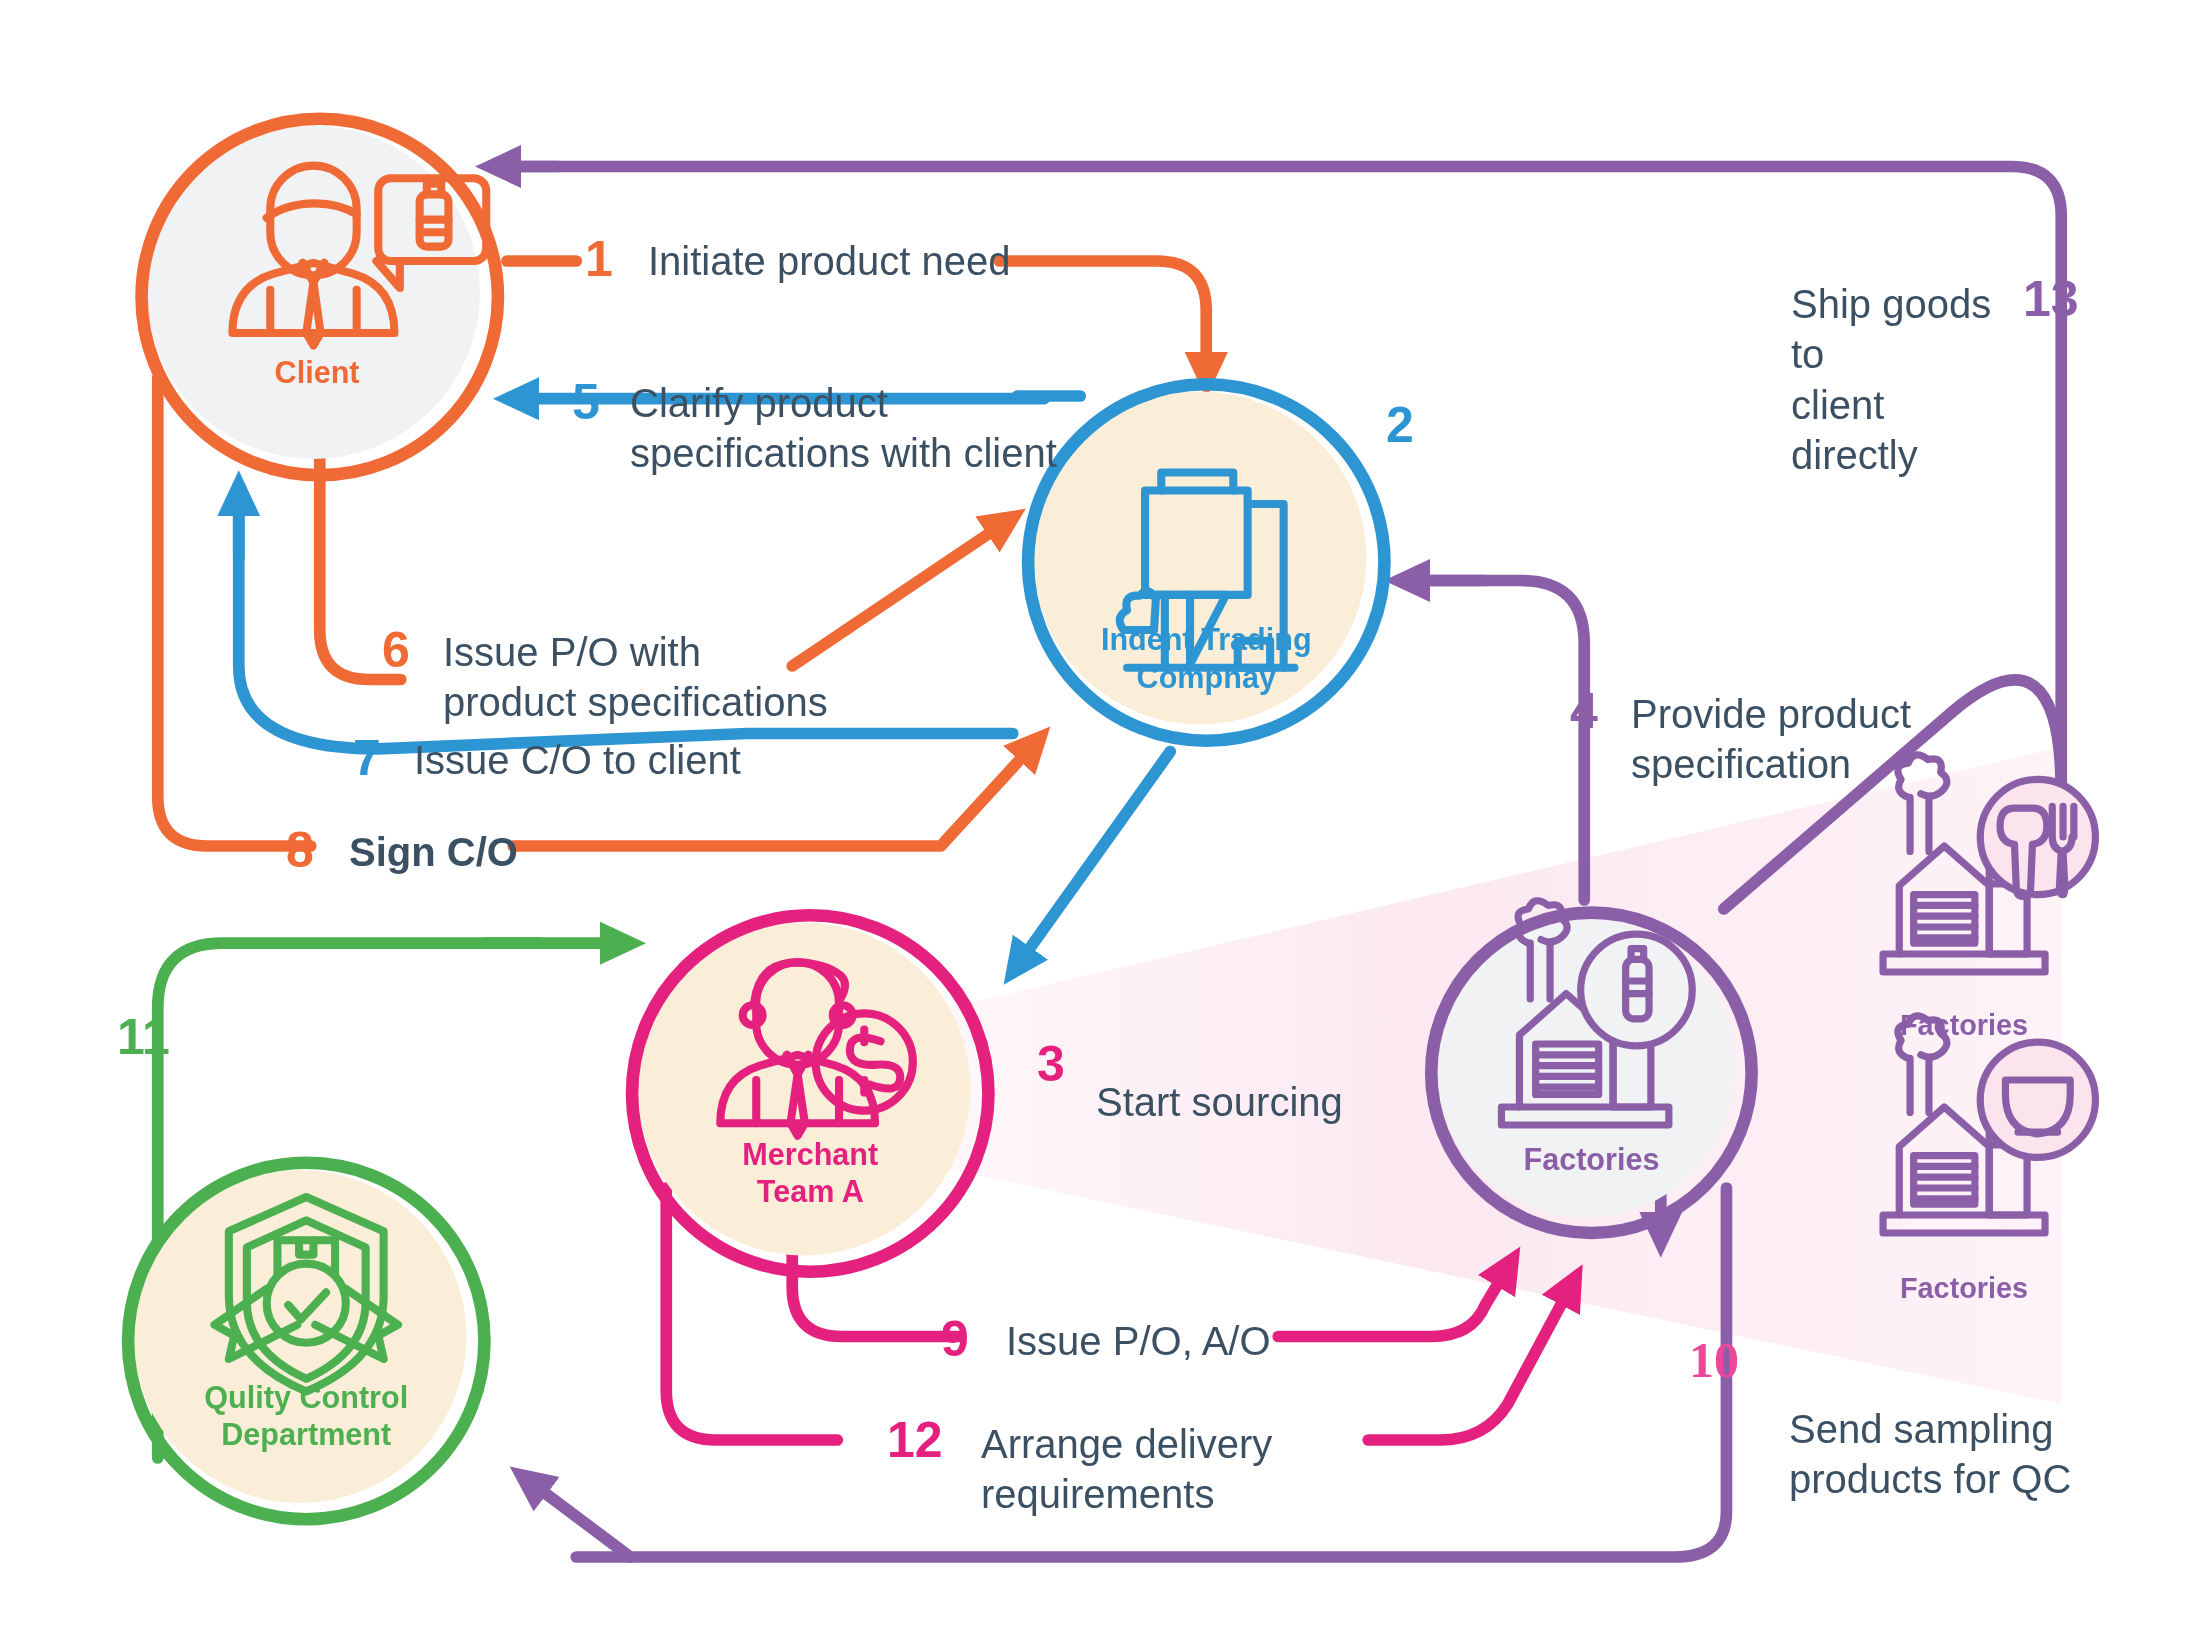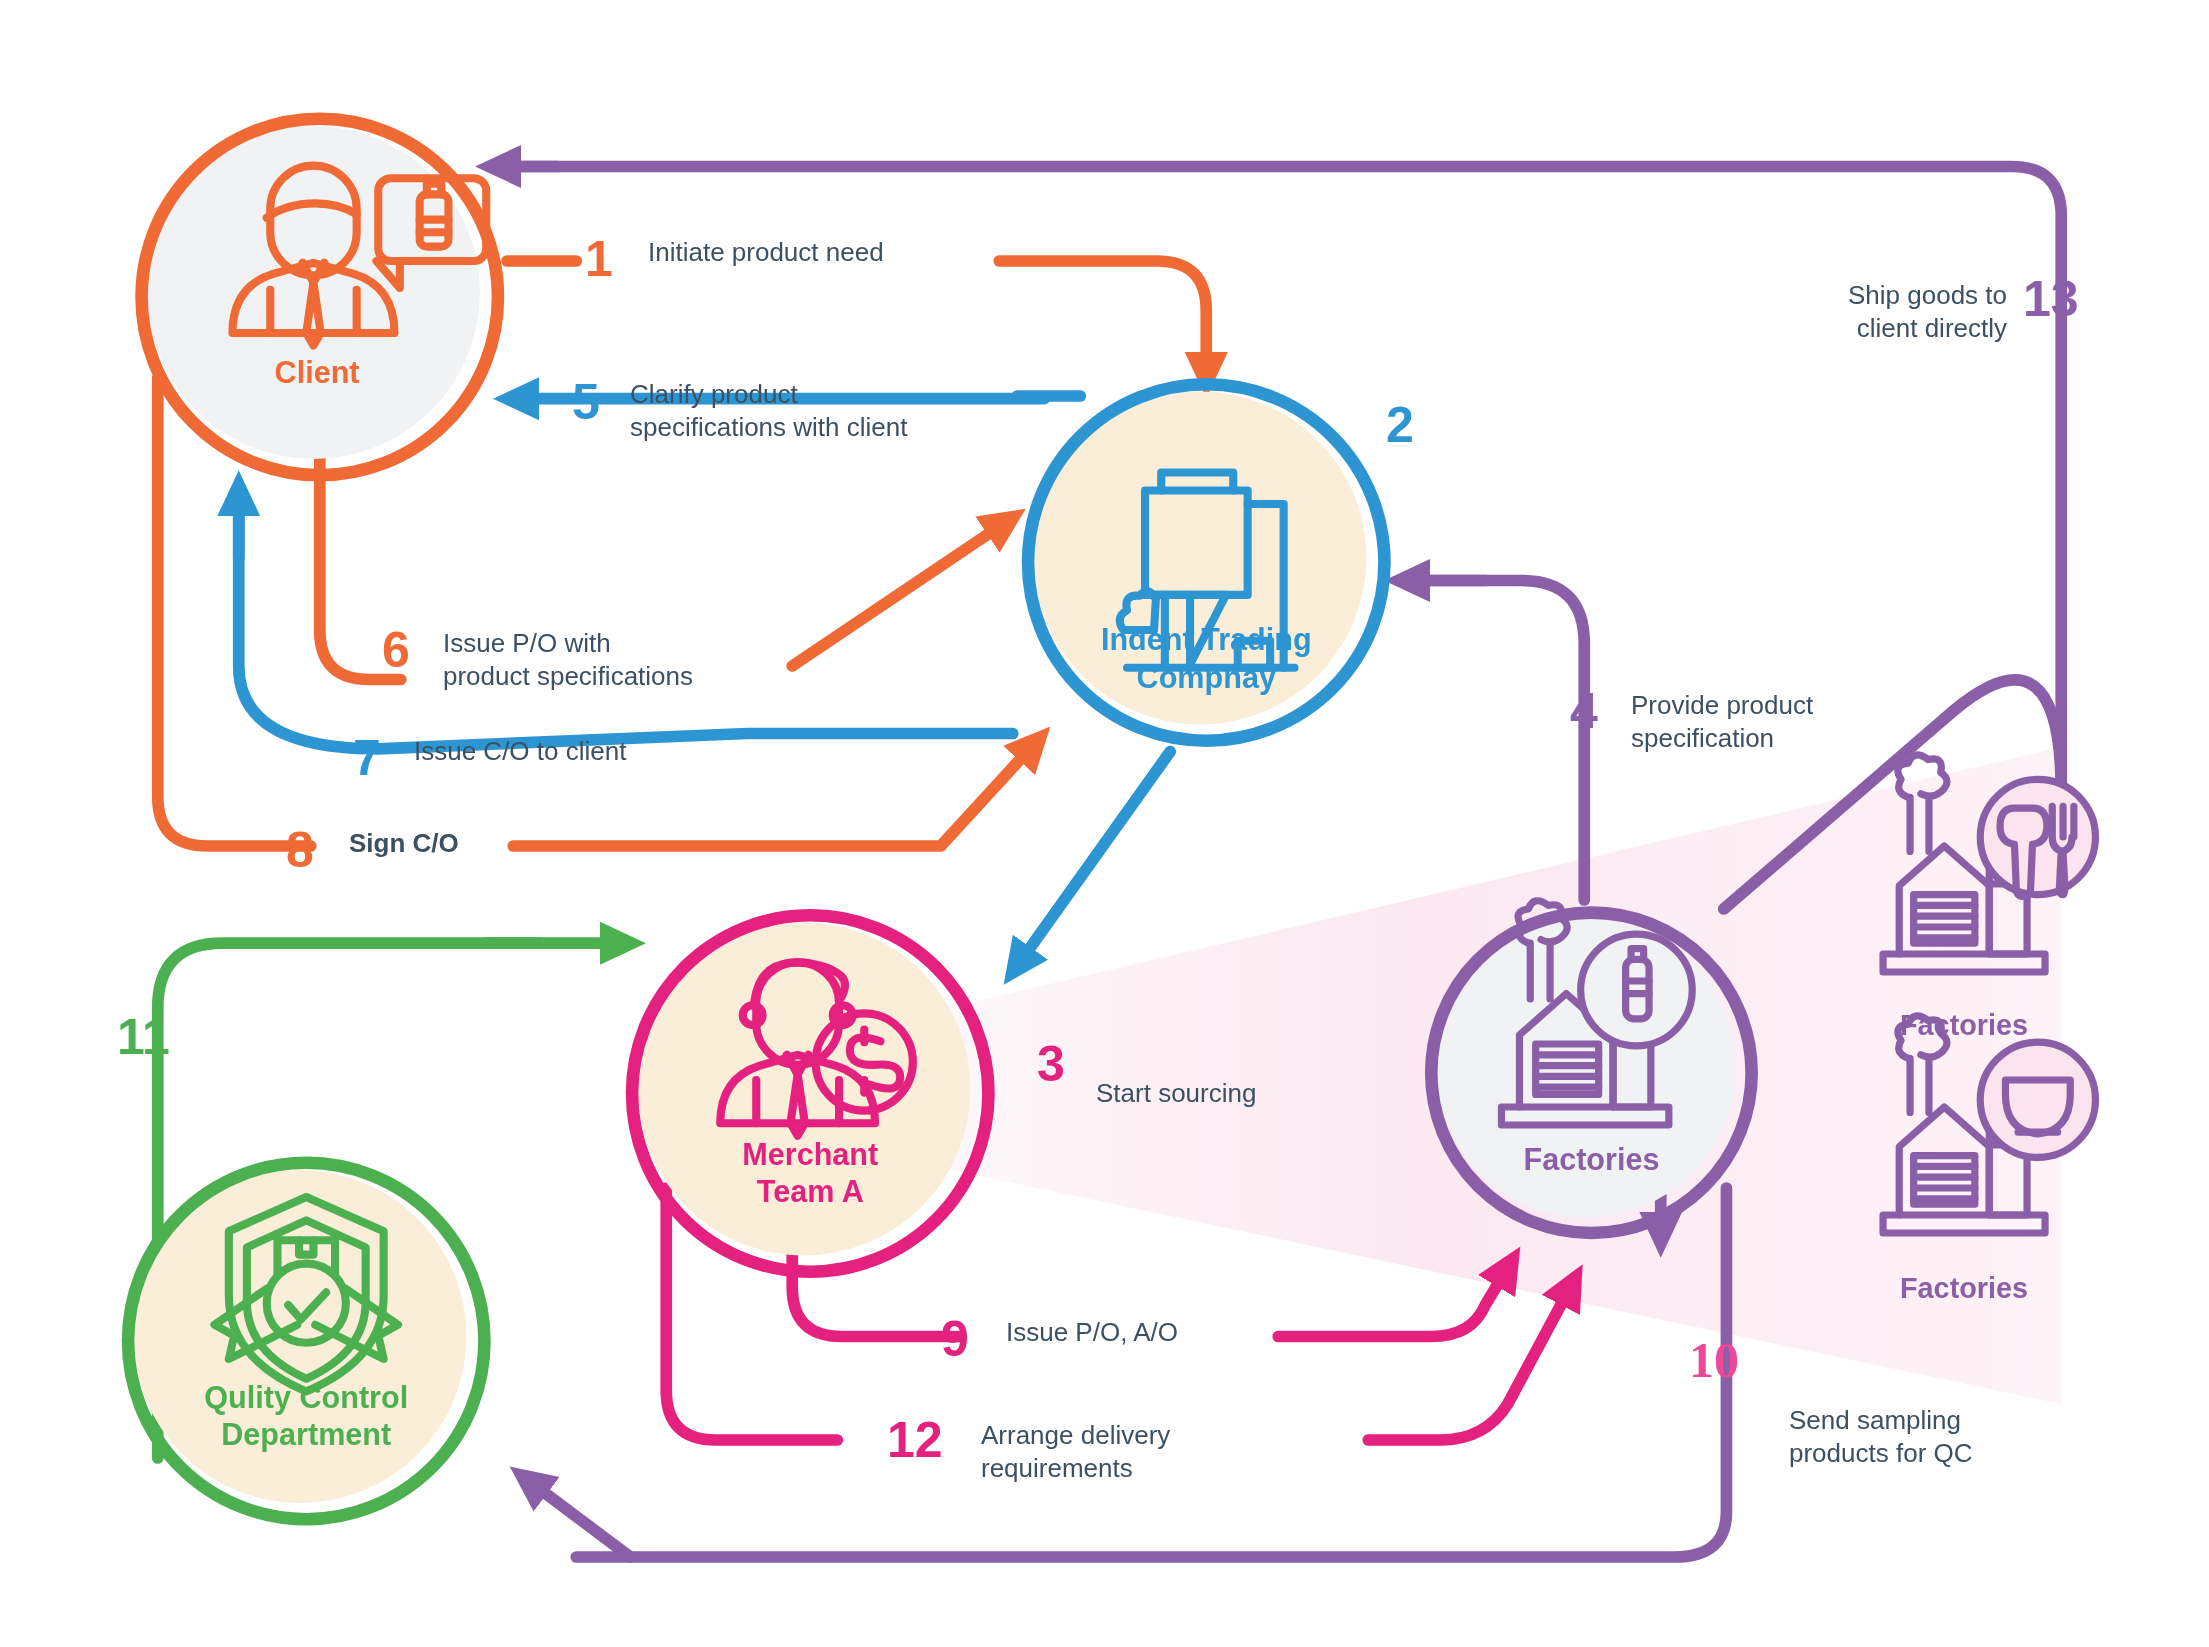--- a/index.html
+++ b/index.html
@@ -1,19 +1,19 @@
 <!DOCTYPE html>
 <html style="font-size:14.4px"><head>
 <meta charset="utf-8">
 <style>
   html,body{margin:0;padding:0;background:#ffffff;}
   body{font-family:"Liberation Sans",sans-serif;}
   #stage{position:relative;width:2210px;height:1647px;background:#fff;overflow:hidden;}
   svg.layer{position:absolute;left:0;top:0;width:2210px;height:1647px;}
-  .step-txt{position:absolute;color:#3c5063;font-size:26px;line-height:1.26;font-family:"Liberation Sans",sans-serif;white-space:pre-line;}
+  .step-txt{position:absolute;color:#3c5063;font-size:40px;line-height:1.26;font-family:"Liberation Sans",sans-serif;white-space:pre-line;}
   .step-num{position:absolute;font-size:50px;font-weight:bold;font-family:"Liberation Sans",sans-serif;}
 </style>
 </head>
 <body>
 
 <div id="stage">
 
   <svg class="layer" viewBox="0 0 2455 1830">
     <defs>
       <linearGradient id="bandgrad" x1="0" y1="0" x2="1" y2="0">
@@ -249,17 +249,17 @@
   <div class="step-txt" style="left:1789px;top:1404px;">Send sampling
 products for QC</div>
 
   <div class="step-num" style="left:117px;top:1008px;color:#4CAF50;">11</div>
 
   <div class="step-num" style="left:887px;top:1411px;color:#E5217F;">12</div>
   <div class="step-txt" style="left:981px;top:1419px;">Arrange delivery
 requirements</div>
 
   <div class="step-num" style="left:2023px;top:270px;color:#8B5FA8;">13</div>
-  <div class="step-txt" style="left:1791px;top:279px;text-align:right;width:216px;">Ship goods to
+  <div class="step-txt" style="left:1791px;top:279px;width:216px;">Ship goods to
 client directly</div>
 
 </div>
 
 
 </body></html>

